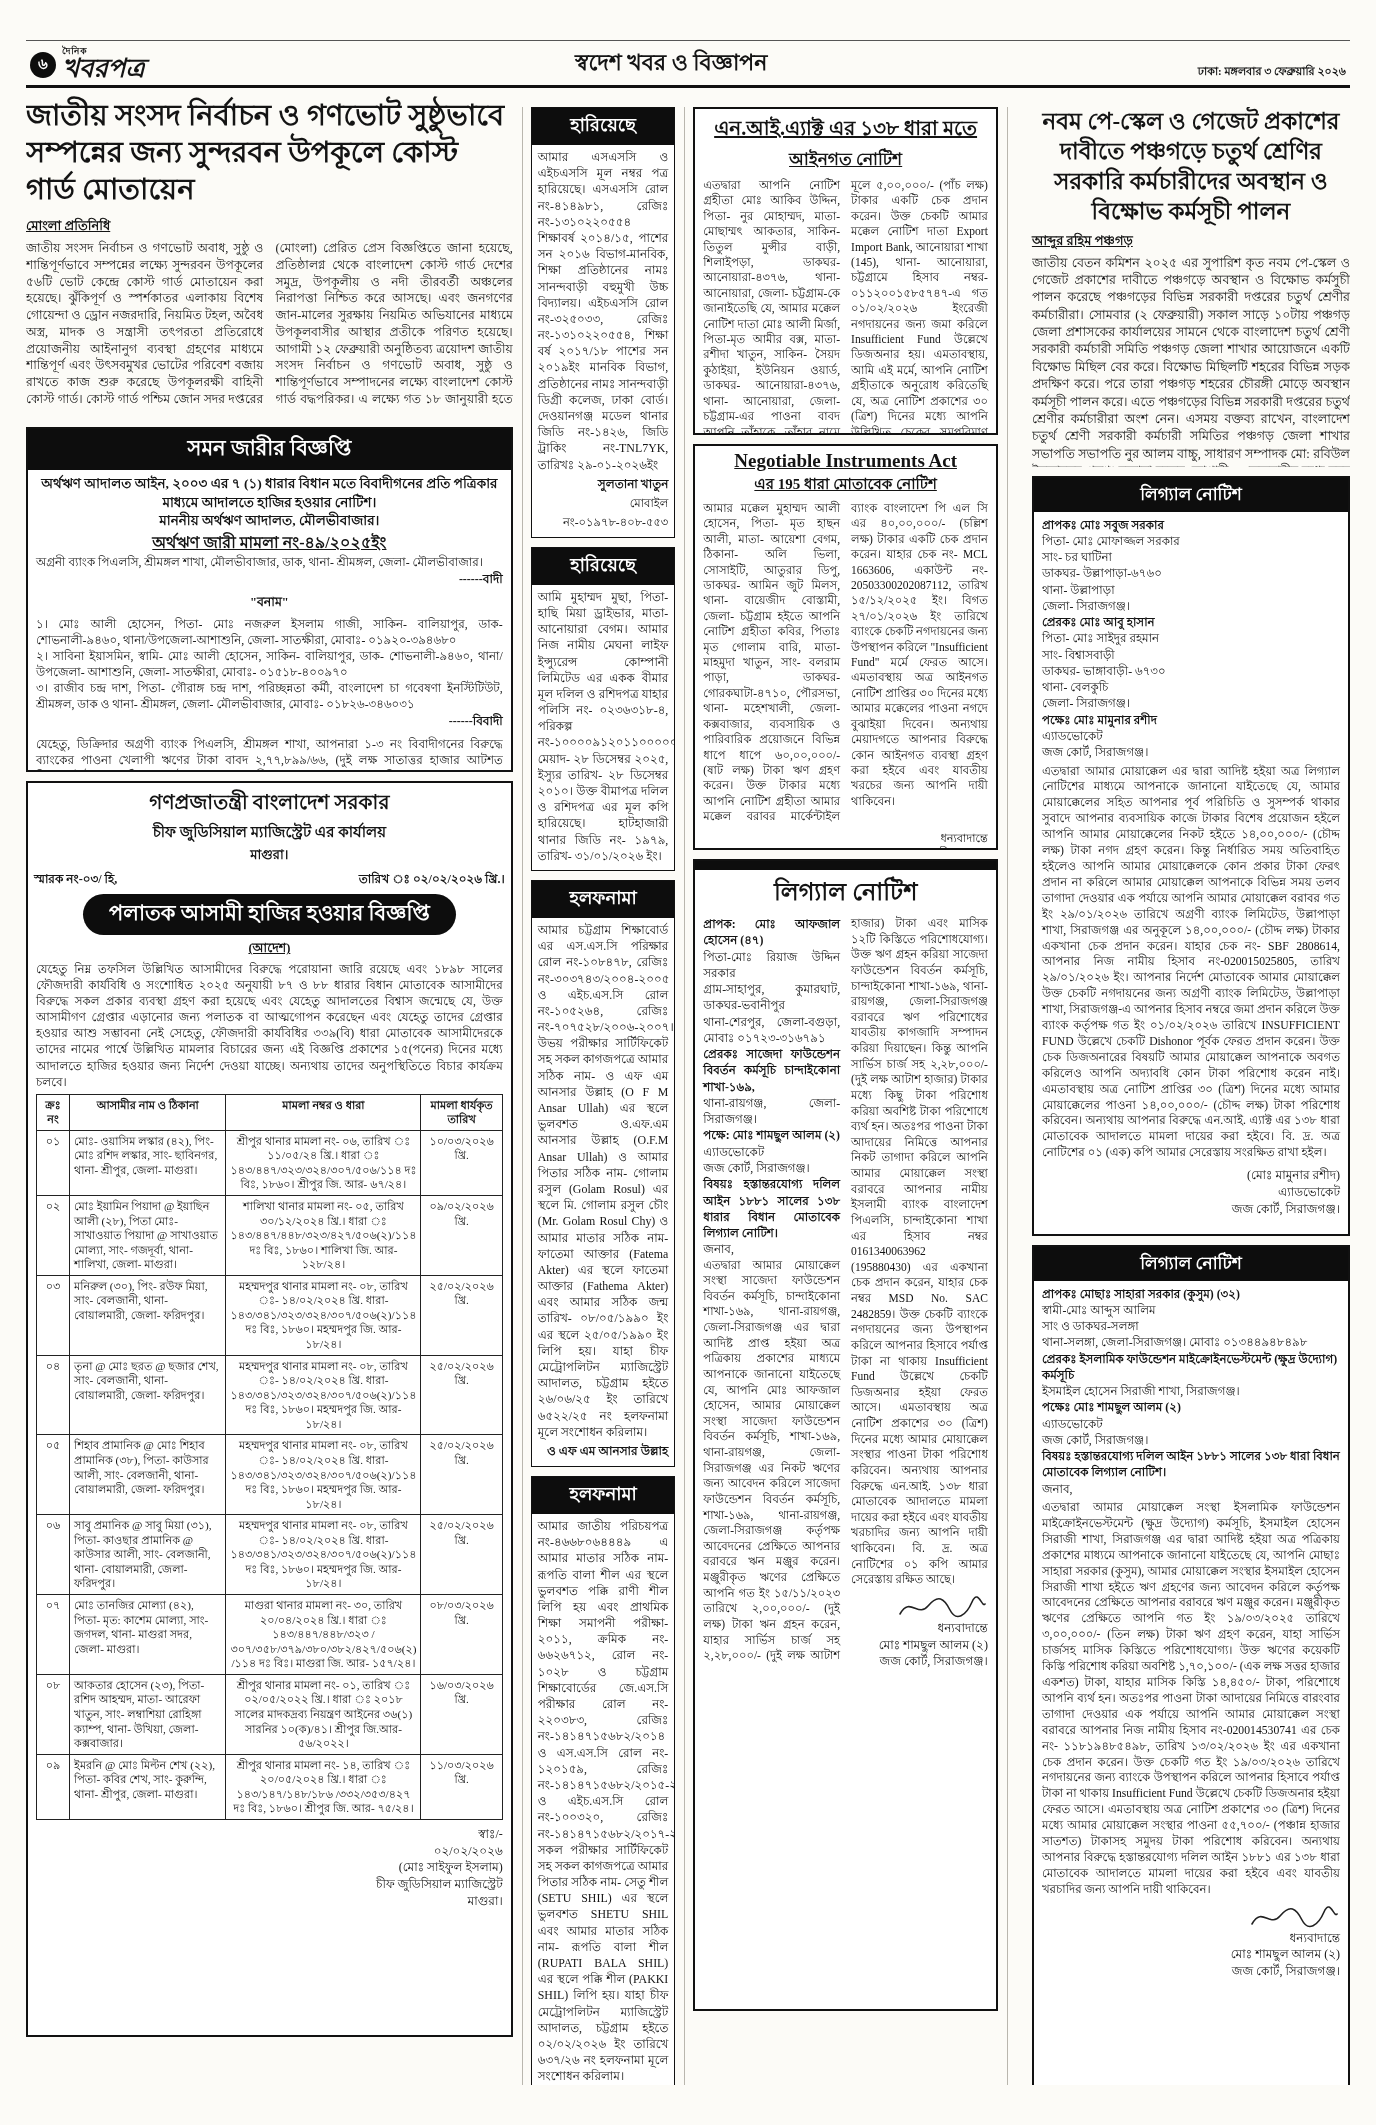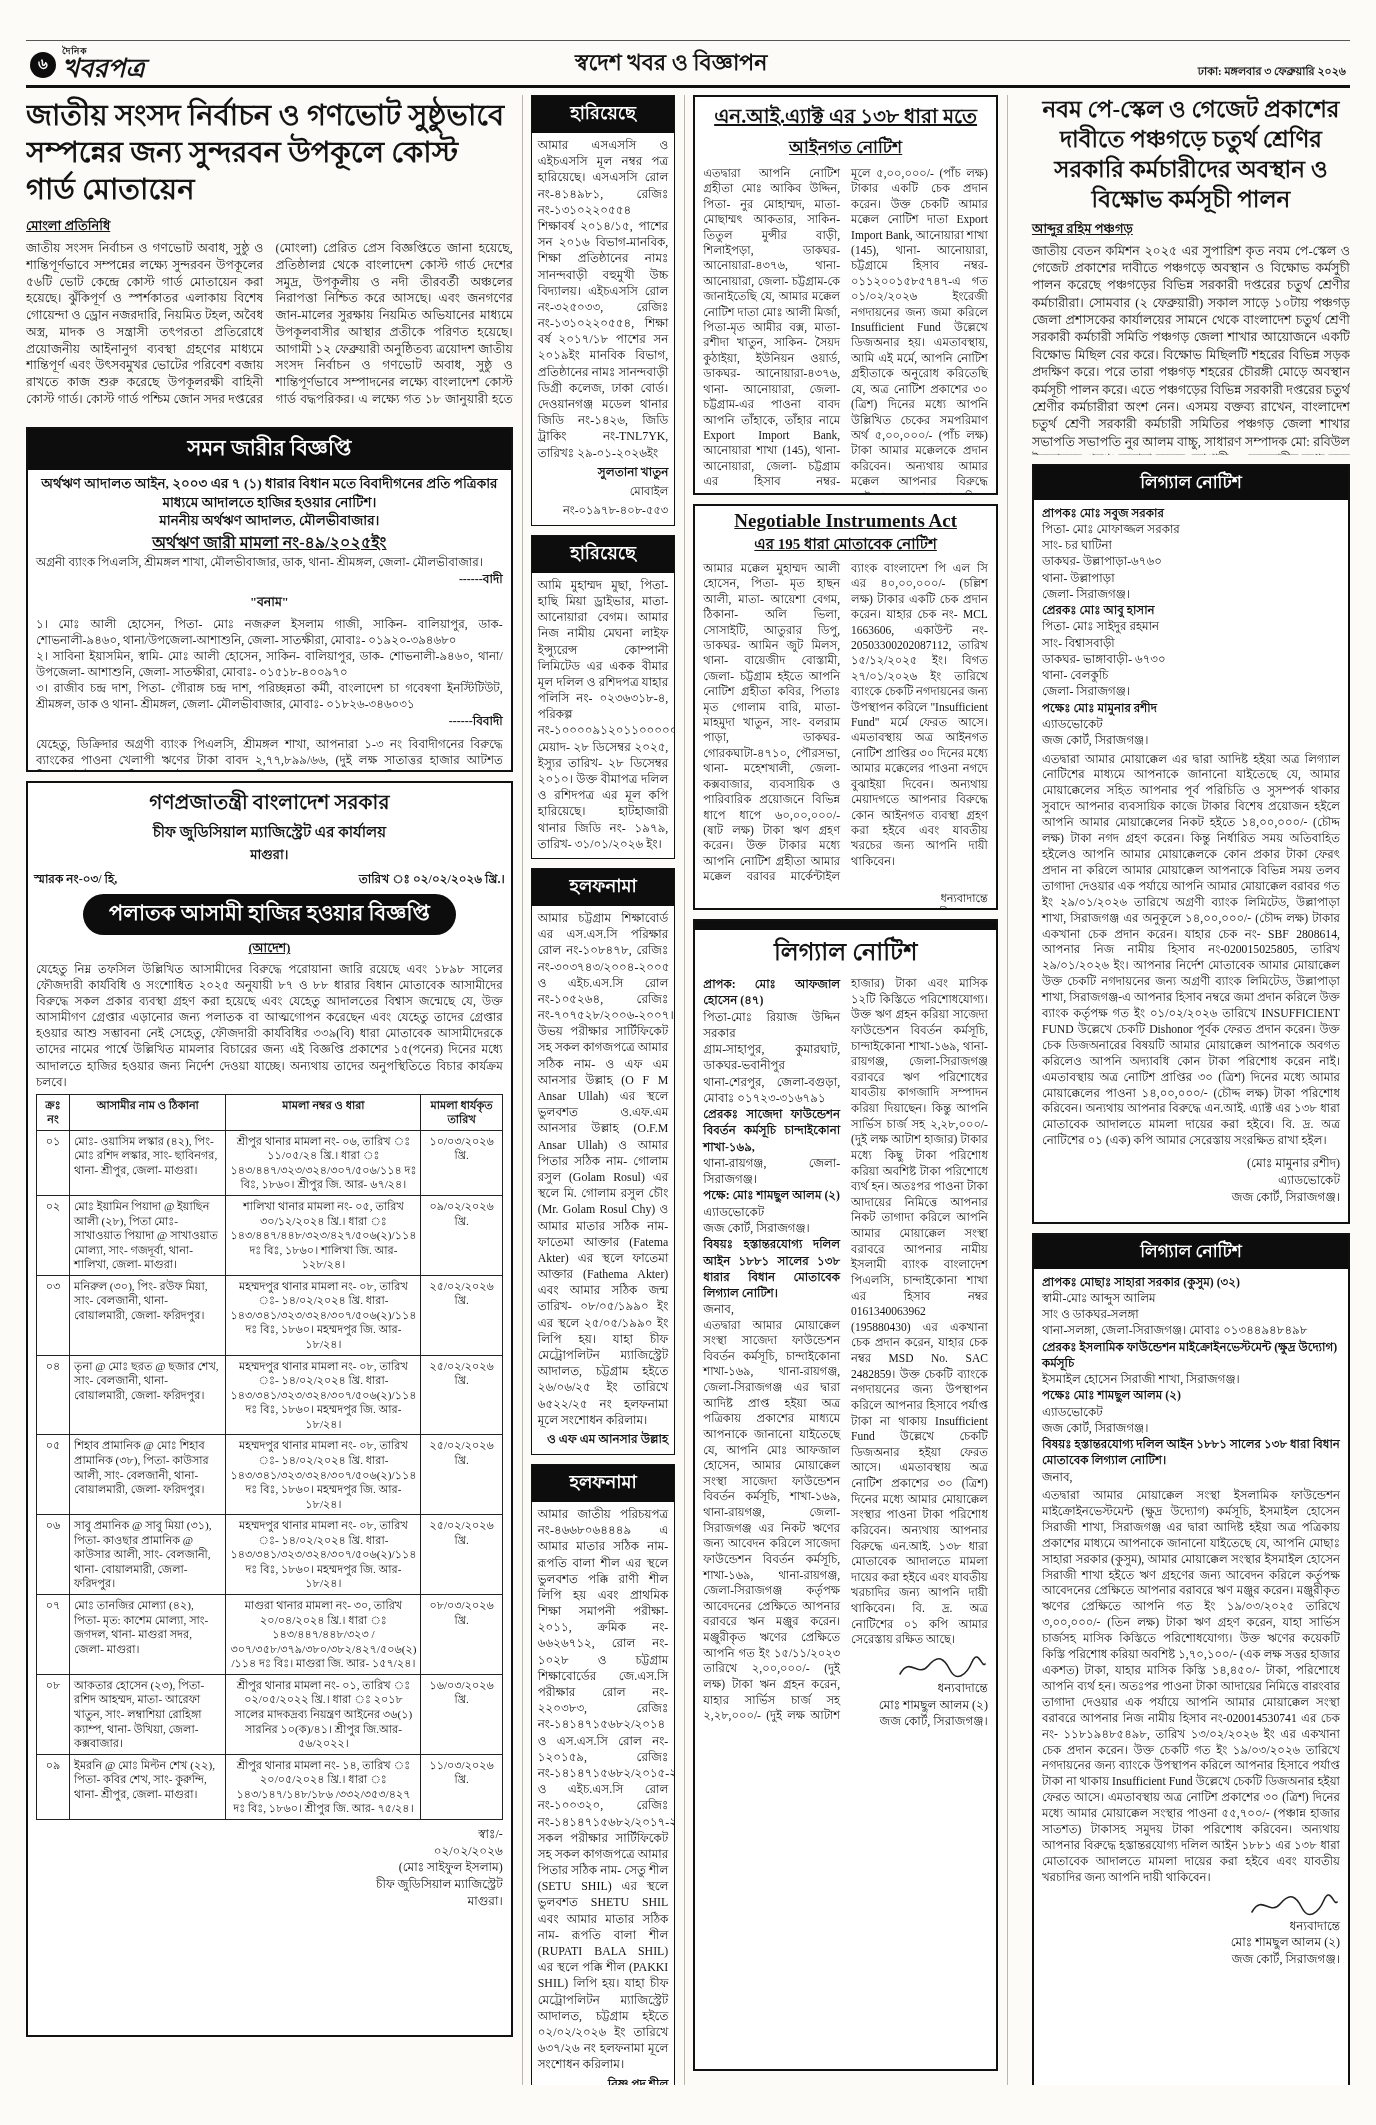--- a/index.html
+++ b/index.html
@@ -12,21 +12,21 @@
   .logo-wrap{display:flex;align-items:center;gap:6px;}
   .pg-circle{width:26px;height:26px;border-radius:50%;background:#0d0d0d;color:#fff;
        display:flex;align-items:center;justify-content:center;font-weight:700;font-size:15px;}
   .logo-stack{line-height:1;}
   .logo-small{font-size:9px;font-weight:700;letter-spacing:1px;}
   .logo-big{font-size:26px;font-weight:800;font-style:italic;}
   .sec-title{font-size:22px;font-weight:800;}
   .dateline{font-size:11px;font-weight:600;}
   
   #cols{display:flex;gap:9px;padding-top:7px;height:1990px;}
-  .vrule{border-left:1px solid #b9b6ae;}
+  .vrule{border-left:1px solid #b9b6ae;margin-top:12px;}
   #colA{width:505px;overflow:hidden;}
   #colB{width:150px;overflow:hidden;padding-left:8px;}
   #colC{width:316px;overflow:hidden;padding-left:8px;}
   #colD{width:330px;overflow:hidden;padding-left:24px;}
   
   .headlineA{font-size:29px;line-height:1.28;font-weight:800;text-align:left;margin:2px 0 8px 0;}
   .byline{font-weight:700;text-decoration:underline;font-size:13px;margin-bottom:3px;}
   .bodyA{column-count:2;column-gap:12px;font-size:12.3px;line-height:1.36;text-align:justify;height:178px;overflow:hidden;}
   
   .nbox{border:2px solid #111;margin-top:9px;box-sizing:border-box;overflow:hidden;background:#fff;}
@@ -263,21 +263,21 @@
         </div>
 
         <div class="bbox">
           <div class="band">হলফনামা</div>
 
         </div>
       </div>
 
     <div id="colC" class="vrule">
 
-      <div class="nbox" style="margin-top:0;height:400px;">
+      <div class="nbox" style="margin-top:0;height:328px;">
         <div class="ni-title1">এন.আই.এ্যাক্ট এর ১৩৮ ধারা মতে</div>
         <div class="ni-title2">আইনগত নোটিশ</div>
         <div class="pad" style="padding-top:0;">
           <div class="two-col">এতদ্বারা আপনি নোটিশ গ্রহীতা মোঃ আকিব উদ্দিন, পিতা- নুর মোহাম্মদ, মাতা- মোছাম্মৎ আকতার, সাকিন- তিতুল মুন্সীর বাড়ী, শিলাইপড়া, ডাকঘর- আনোয়ারা-৪৩৭৬, থানা-আনোয়ারা, জেলা- চট্টগ্রাম-কে জানাইতেছি যে, আমার মক্কেল নোটিশ দাতা মোঃ আলী মির্জা, পিতা-মৃত আমীর বক্স, মাতা-রশীদা খাতুন, সাকিন- সৈয়দ কুঠাইয়া, ইউনিয়ন ওয়ার্ড, ডাকঘর- আনোয়ারা-৪৩৭৬, থানা- আনোয়ারা, জেলা- চট্টগ্রাম-এর পাওনা বাবদ আপনি তাঁহাকে, তাঁহার নামে Export Import Bank, আনোয়ারা শাখা (145), থানা-আনোয়ারা, জেলা- চট্টগ্রাম এর হিসাব নম্বর- ০১১২০০৯৮৭২০৪৩ এর চেক নং- MSD4-0207263, তারিখ- ২২/০৯/২০২৫ ইং মূলে ৫,০০,০০০/- (পাঁচ লক্ষ) টাকার একটি চেক প্রদান করেন। উক্ত চেকটি আমার মক্কেল নোটিশ দাতা Export Import Bank, আনোয়ারা শাখা (145), থানা- আনোয়ারা, চট্টগ্রামে হিসাব নম্বর- ০১১২০০১৫৮৫৭৪৭-এ গত ০১/০২/২০২৬ ইংরেজী নগদায়নের জন্য জমা করিলে Insufficient Fund উল্লেখে ডিজঅনার হয়। এমতাবস্থায়, আমি এই মর্মে, আপনি নোটিশ গ্রহীতাকে অনুরোধ করিতেছি যে, অত্র নোটিশ প্রকাশের ৩০ (ত্রিশ) দিনের মধ্যে আপনি উল্লিখিত চেকের সমপরিমাণ অর্থ ৫,০০,০০০/- (পাঁচ লক্ষ) টাকা আমার মক্কেলকে প্রদান করিবেন। অন্যথায় আমার মক্কেল আপনার বিরুদ্ধে আইনগত ব্যবস্থা গ্রহণ করিতে বাধ্য হইবেন।</div>
 
         </div>
       </div>
 
       <div class="nbox" style="height:406px;">
         <div class="eng-title">Negotiable Instruments Act</div>

